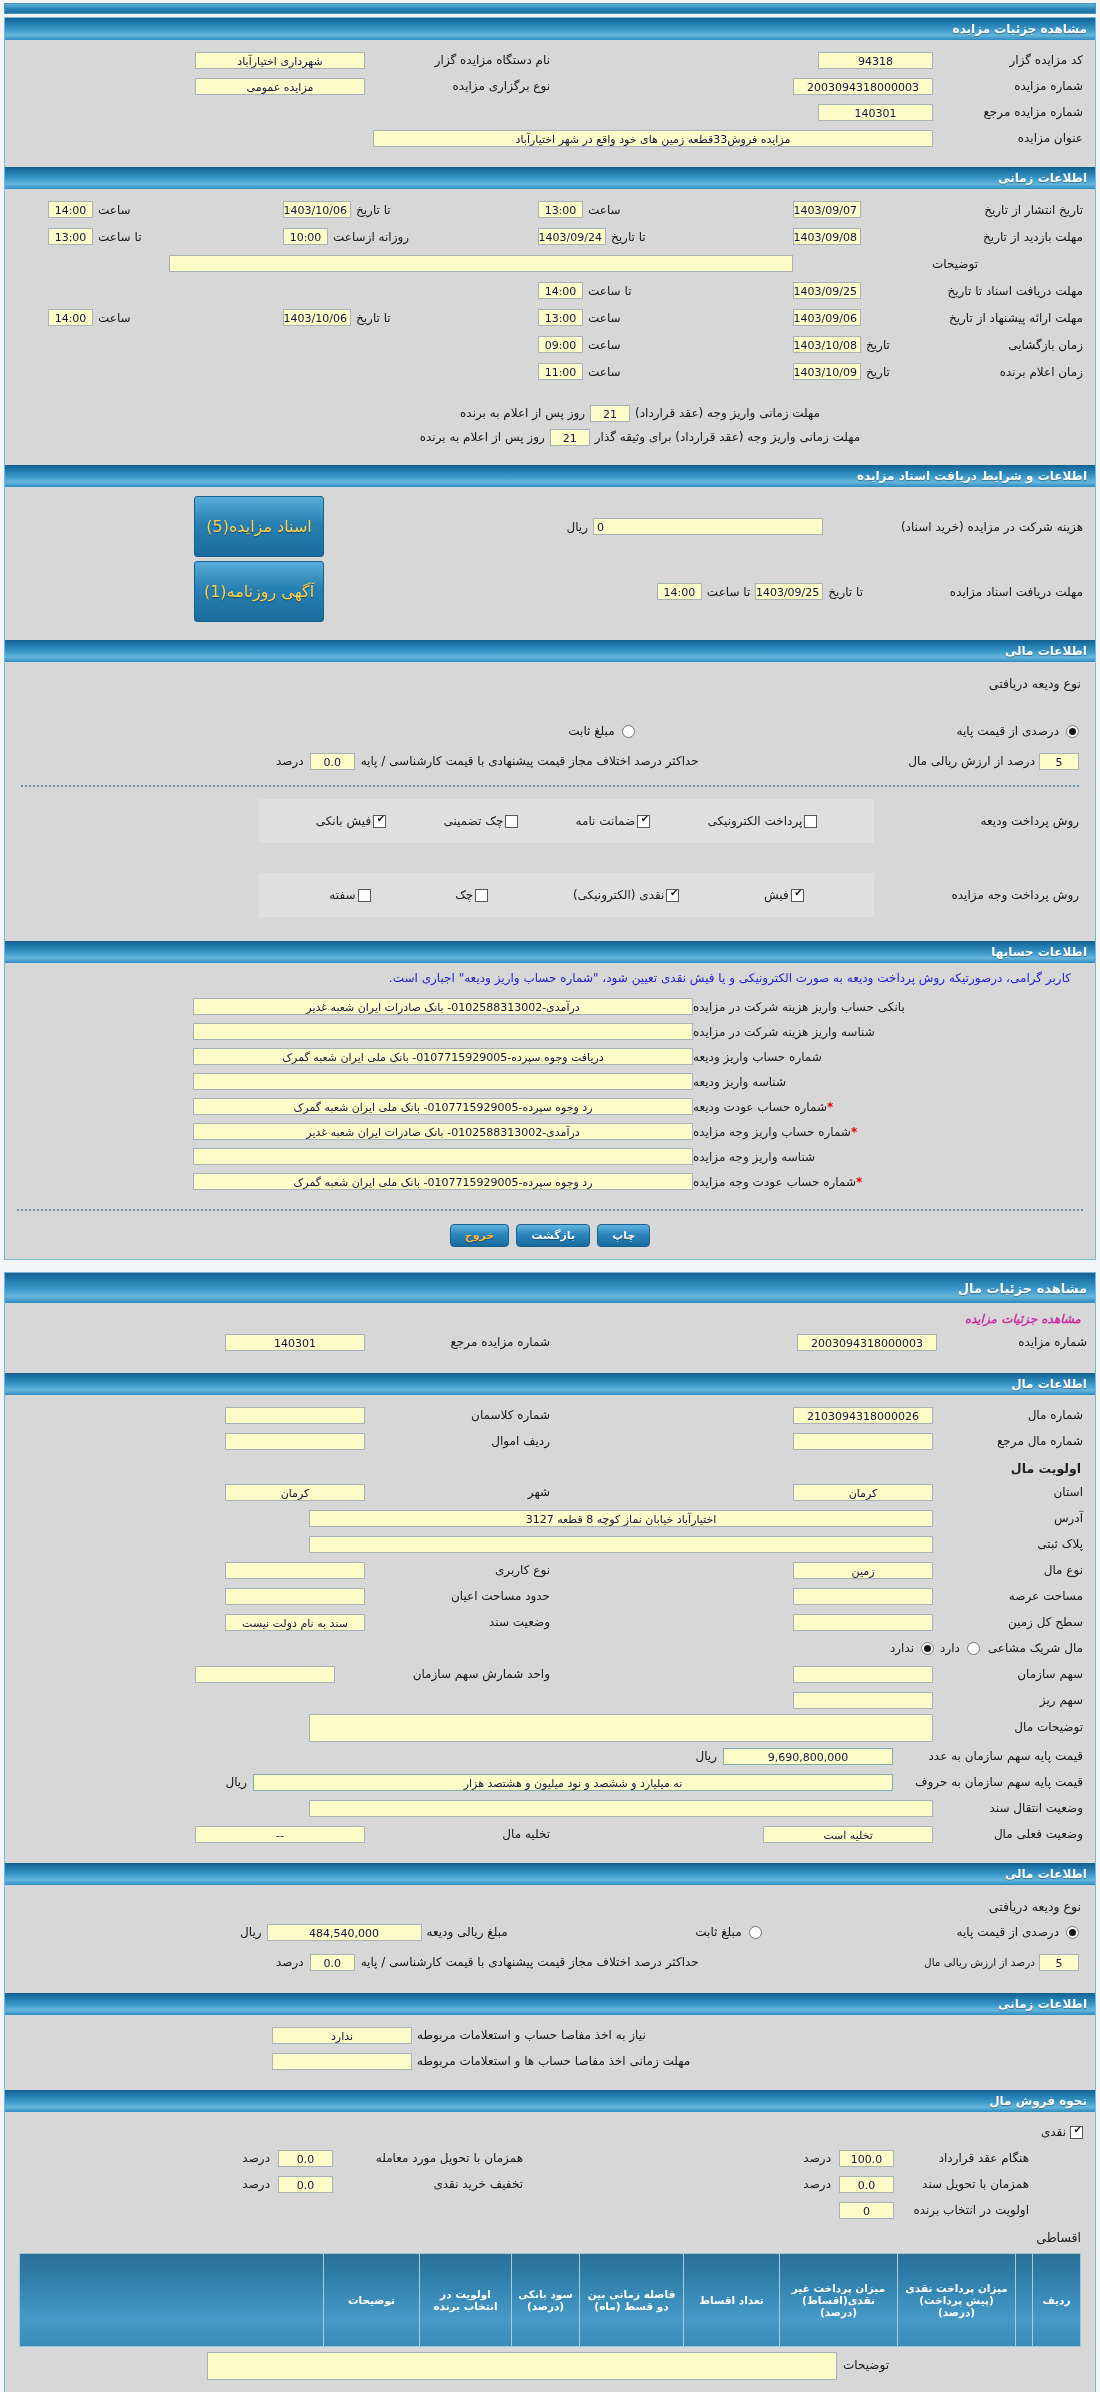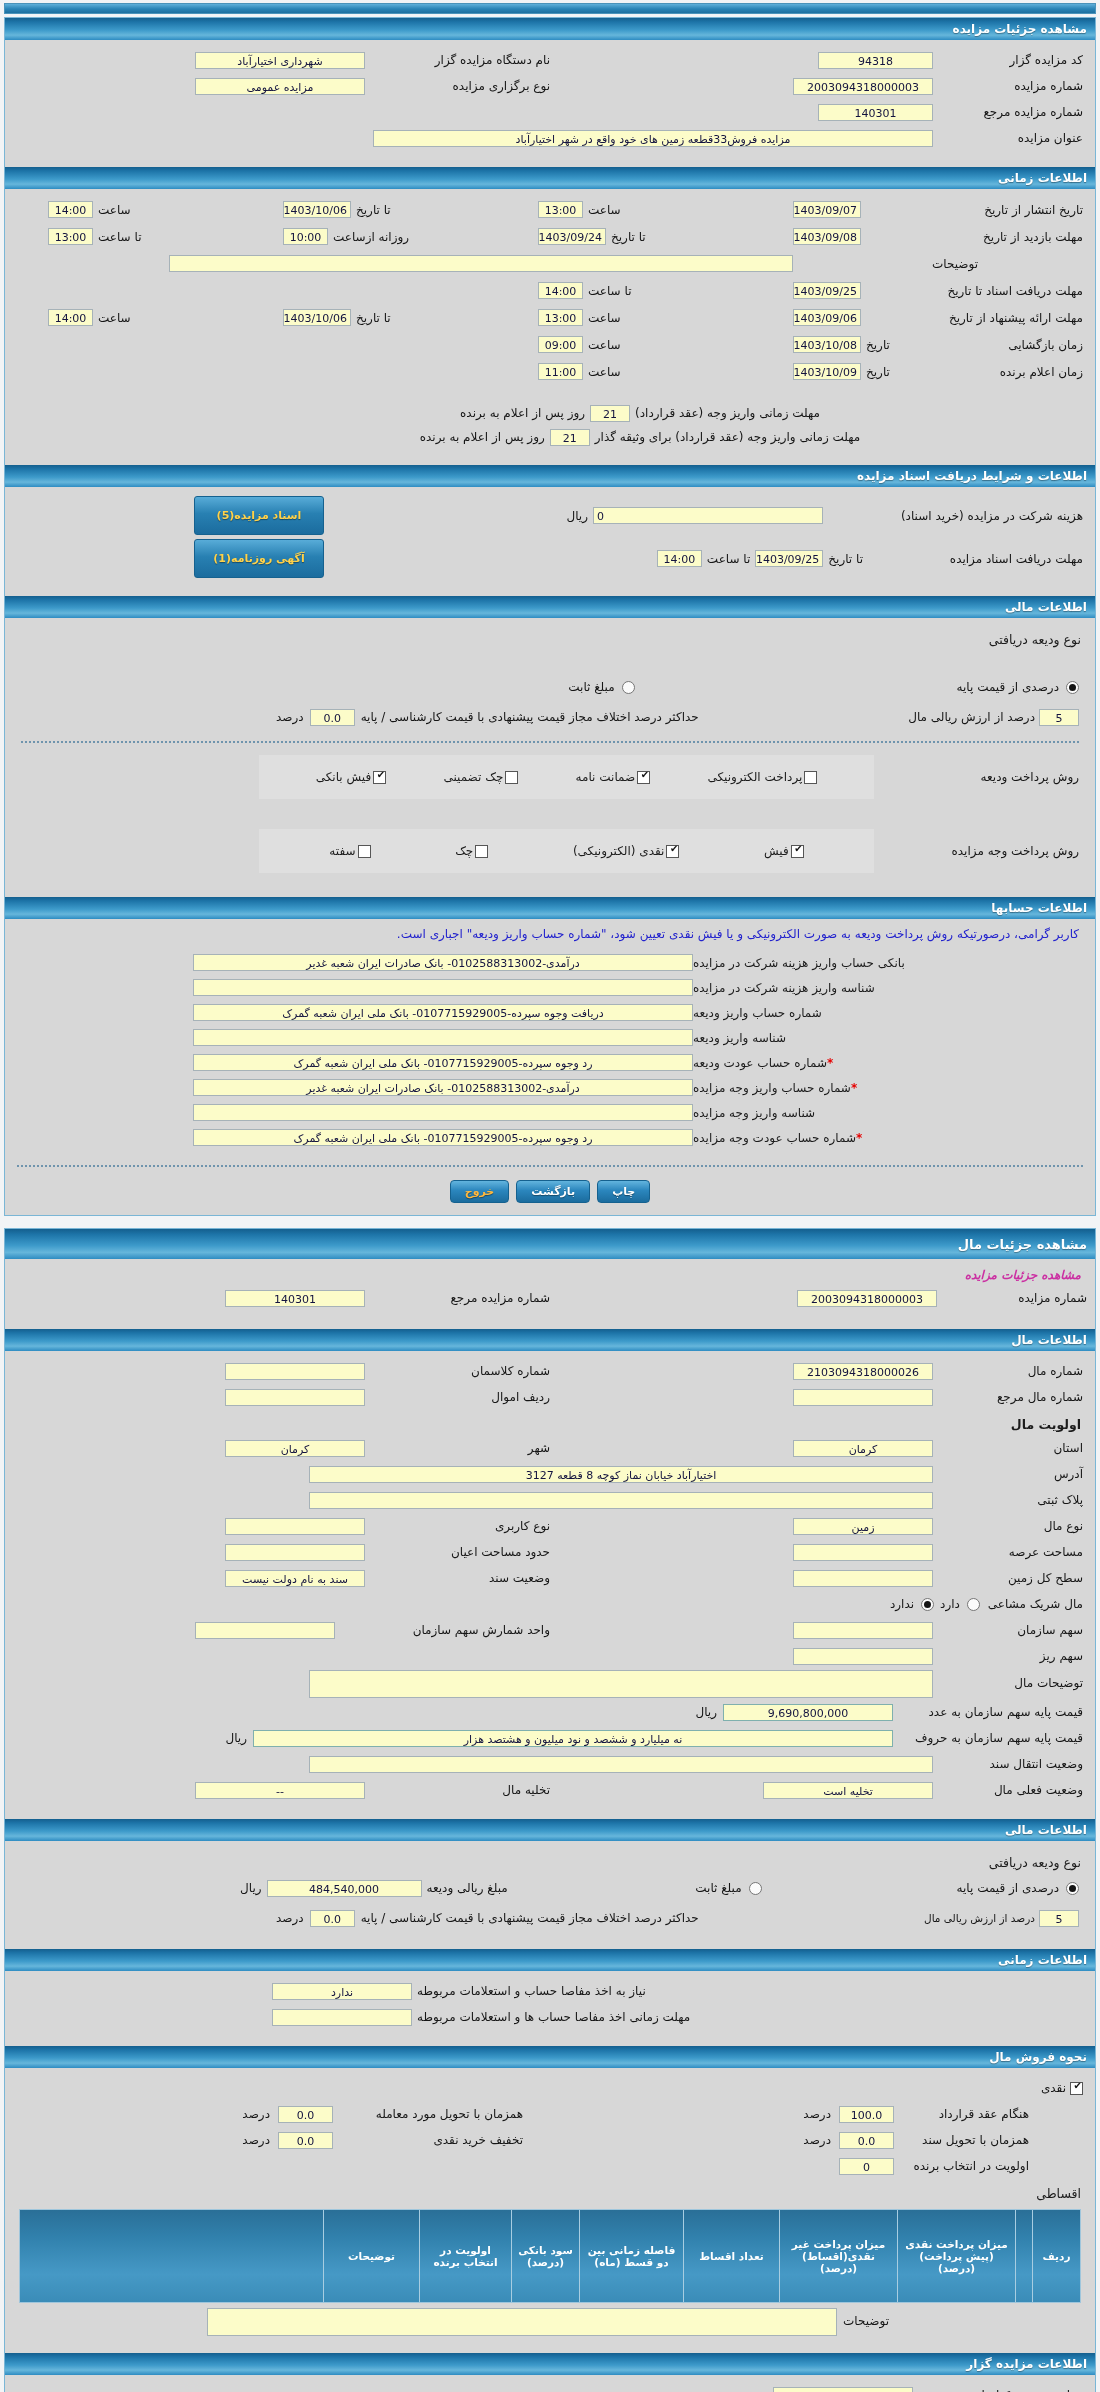--- a/index.html
+++ b/index.html
@@ -29,35 +29,35 @@
   .tseg{display:flex;align-items:center;}
   .ts1{width:290px;justify-content:space-between;}
   .ts2{width:255px;justify-content:flex-end;gap:5px;}
   .ts3{width:255px;justify-content:flex-end;gap:5px;}
   .ts4{width:235px;justify-content:flex-end;gap:5px;}
   .pair{display:flex;align-items:center;gap:5px;}
   .crow{display:flex;align-items:center;justify-content:center;min-height:24px;gap:5px;padding-left:180px;}
   .drow{display:flex;align-items:center;min-height:30px;padding:2px 8px 2px 185px;gap:5px;}
   .spacer{flex:1;}
   .minibtn{width:128px;text-align:center;background:linear-gradient(180deg,#58acd8 0%,#2880b2 45%,#1b6c9e 100%);
-    border:1px solid #15618f;border-radius:3px;color:#ffd24a;font-size:11px;font-weight:bold;
-    padding:12px 0;cursor:pointer;text-shadow:0 1px 1px rgba(0,0,0,.4);}
+    border:1px solid #15618f;border-radius:3px;color:#ffd24a;font-size:16px;font-weight:normal;
+    padding:20px 0;cursor:pointer;text-shadow:0 1px 1px rgba(0,0,0,.4);}
   .btnrow{display:flex;justify-content:center;gap:7px;padding:9px 0 7px;}
   .btn{background:linear-gradient(180deg,#62b4de 0%,#2b86bd 45%,#1b6c9e 100%);border:1px solid #15618f;
     border-radius:4px;color:#fff;font-size:11px;font-weight:bold;padding:4px 14px;cursor:pointer;
     text-shadow:0 1px 1px rgba(0,0,0,.4);}
   .btn.exit{color:#ffb83d;}
   .cb{width:11px;height:11px;border:1px solid #565656;background:#fff;display:inline-block;
     position:relative;margin-left:1px;flex:none;}
   .cb.on::after{content:"\2714";position:absolute;top:-3px;right:0px;font-size:10px;color:#151515;}
   .rd{width:11px;height:11px;border:1px solid #767676;border-radius:50%;background:#fbfbfb;
     display:inline-block;margin-left:2px;position:relative;flex:none;}
   .rd.on::after{content:"";position:absolute;top:2px;left:2px;right:2px;bottom:2px;background:#141414;border-radius:50%;}
   .dots{border-top:2px dotted #6f94ad;margin:9px 12px 4px;}
-  .note{color:#2222cd;font-size:12px;padding:8px 16px 9px;}
+  .note{color:#2222cd;font-size:12px;padding:8px 24px 9px;}
   .link{color:#cb2fa2;font-style:italic;font-weight:bold;font-size:12px;padding:9px 14px 3px;cursor:pointer;}
   .req{color:#e60000;font-weight:bold;font-size:12px;}
   .subhead{font-weight:bold;font-size:12.5px;padding:7px 10px 3px;}
   .band{background:#dfdfdf;display:flex;align-items:center;justify-content:space-around;
     height:44px;width:615px;padding:0 28px;box-sizing:border-box;}
   .chk-item{display:flex;align-items:center;font-size:12px;gap:1px;}
   .arow{display:flex;align-items:center;min-height:23px;padding:1px 8px;}
   .acc-lbl{width:390px;text-align:left;font-size:12px;white-space:nowrap;}
   .frow{display:flex;align-items:center;min-height:26px;padding:2px 12px;}
   .tbl{display:flex;margin:5px 10px 4px;border:1px solid #9fc6dc;background:#3486b8;}

